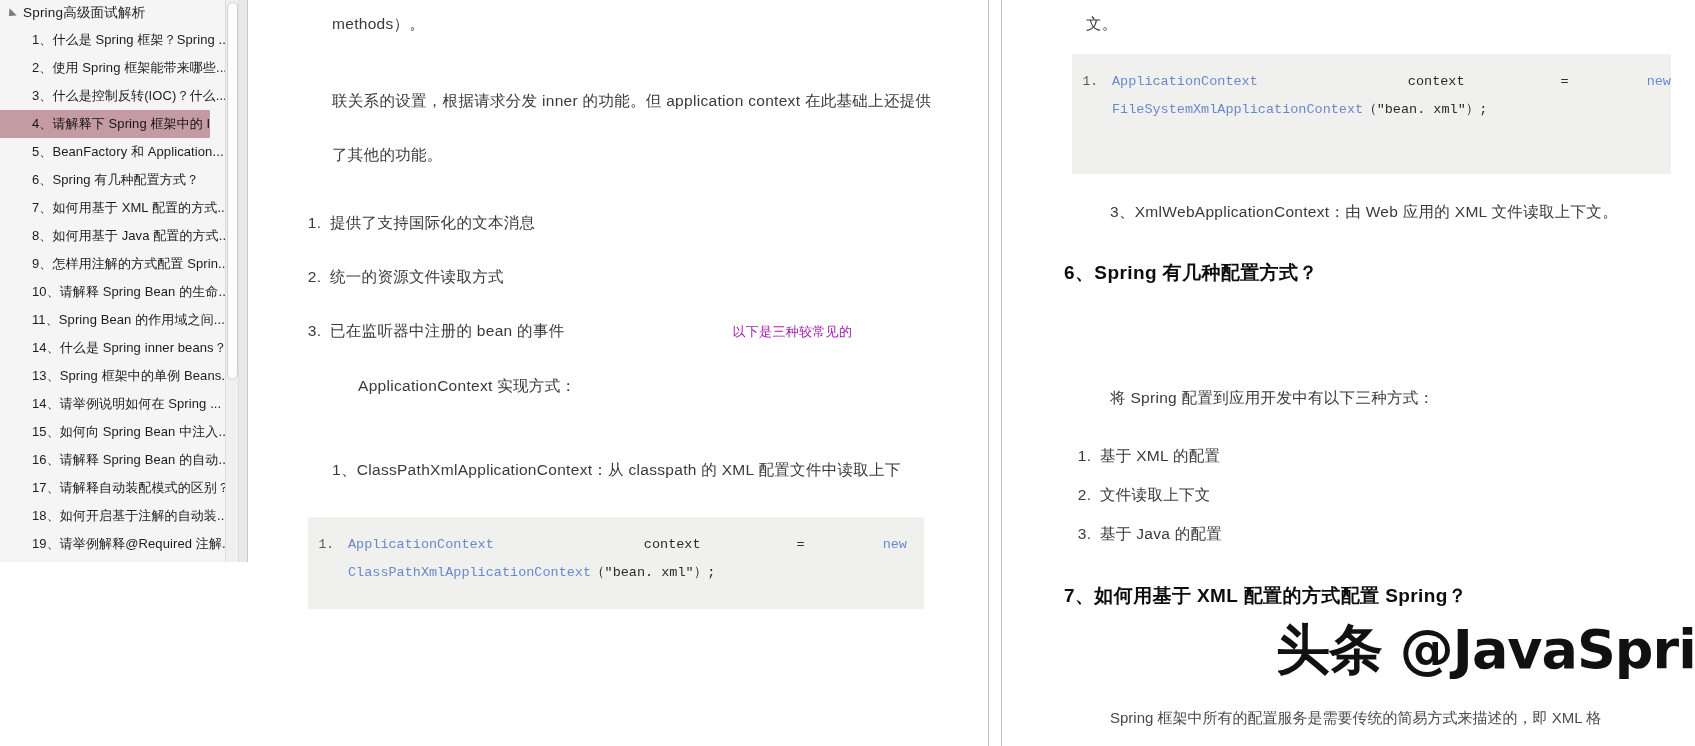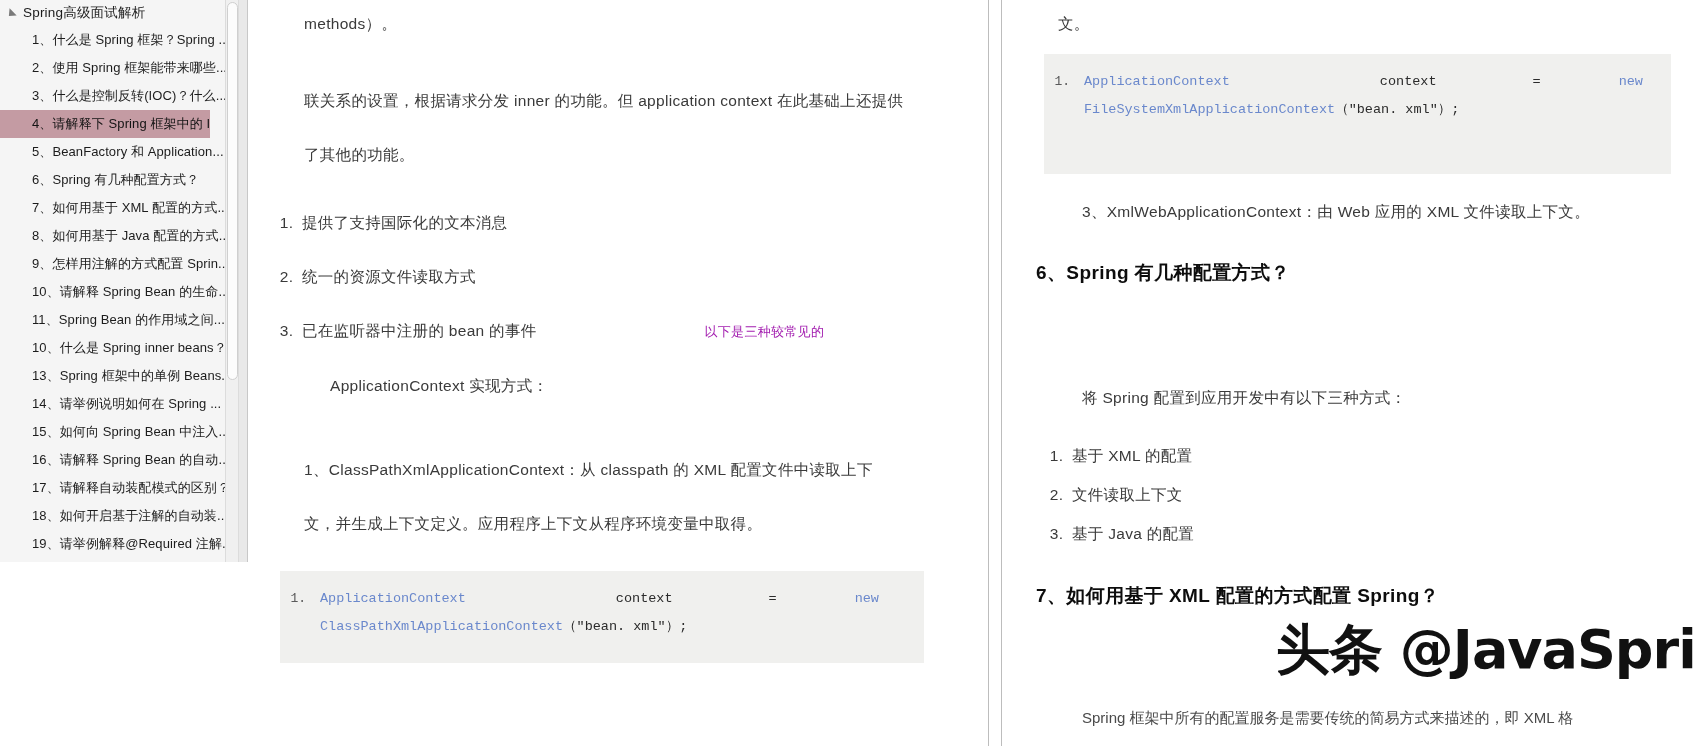--- a/index.html
+++ b/index.html
@@ -138,20 +138,21 @@
     border-left: 1px solid #bdbdbd;
     border-right: 1px solid #bdbdbd;
   }
   .page-right {
     width: 695px;
     flex: 1 1 auto;
   }
   .page-inner {
     position: relative;
     padding: 0 24px;
+    margin-left: 28px;
   }
 
   
   .para {
     color: #3a3a3a;
     font-size: 15.5px;
     line-height: 54px;
     letter-spacing: .3px;
     white-space: nowrap;
   }
@@ -262,21 +263,21 @@
       <li class="outline-item">2、使用 Spring 框架能带来哪些...</li>
       <li class="outline-item">3、什么是控制反转(IOC)？什么...</li>
       <li class="outline-item selected">4、请解释下 Spring 框架中的 Io...</li>
       <li class="outline-item">5、BeanFactory 和 Application...</li>
       <li class="outline-item">6、Spring 有几种配置方式？</li>
       <li class="outline-item">7、如何用基于 XML 配置的方式...</li>
       <li class="outline-item">8、如何用基于 Java 配置的方式...</li>
       <li class="outline-item">9、怎样用注解的方式配置 Sprin...</li>
       <li class="outline-item">10、请解释 Spring Bean 的生命...</li>
       <li class="outline-item">11、Spring Bean 的作用域之间...</li>
-      <li class="outline-item">10、什么是 Spring inner beans？</li>
+      <li class="outline-item">14、什么是 Spring inner beans？</li>
       <li class="outline-item">13、Spring 框架中的单例 Beans...</li>
       <li class="outline-item">14、请举例说明如何在 Spring ...</li>
       <li class="outline-item">15、如何向 Spring Bean 中注入...</li>
       <li class="outline-item">16、请解释 Spring Bean 的自动...</li>
       <li class="outline-item">17、请解释自动装配模式的区别？</li>
       <li class="outline-item">18、如何开启基于注解的自动装...</li>
       <li class="outline-item">19、请举例解释@Required 注解...</li>
       <li class="outline-item">20、请举例解释@Autowired 注...</li>
       <li class="outline-item">22、构造方法注入和设值注入有...</li>
       <li class="outline-item">23、Spring 框架中有哪些不同类...</li>
@@ -313,21 +314,20 @@
               <span class="right-note">以下是三种较常见的</span>
             </span>
           </li>
         </ol>
 
         <div class="para" style="padding-left:58px;">ApplicationContext 实现方式：</div>
 
         <div class="spacer-30"></div>
 
         <div class="para indent-1">1、ClassPathXmlApplicationContext：从 classpath 的 XML 配置文件中读取上下</div>
-        <div class="para indent-1">文，并生成上下文定义。应用程序上下文从程序环境变量中取得。</div>
 
         <div class="spacer-20"></div>
 
         <div class="codeblock" style="margin-left:8px; margin-right:40px;">
           <div class="code-line">
             <span class="num">1.</span><span class="kw-type">ApplicationContext</span><span class="sp-lg"></span><span class="code-plain">context</span><span class="sp-md"></span><span class="code-plain">=</span><span class="sp-sm"></span><span class="kw-new">new</span>
           </div>
           <div class="code-line cont">
             <span class="kw-type">ClassPathXmlApplicationContext</span><span class="code-plain">（"bean. xml"）;</span>
           </div>

